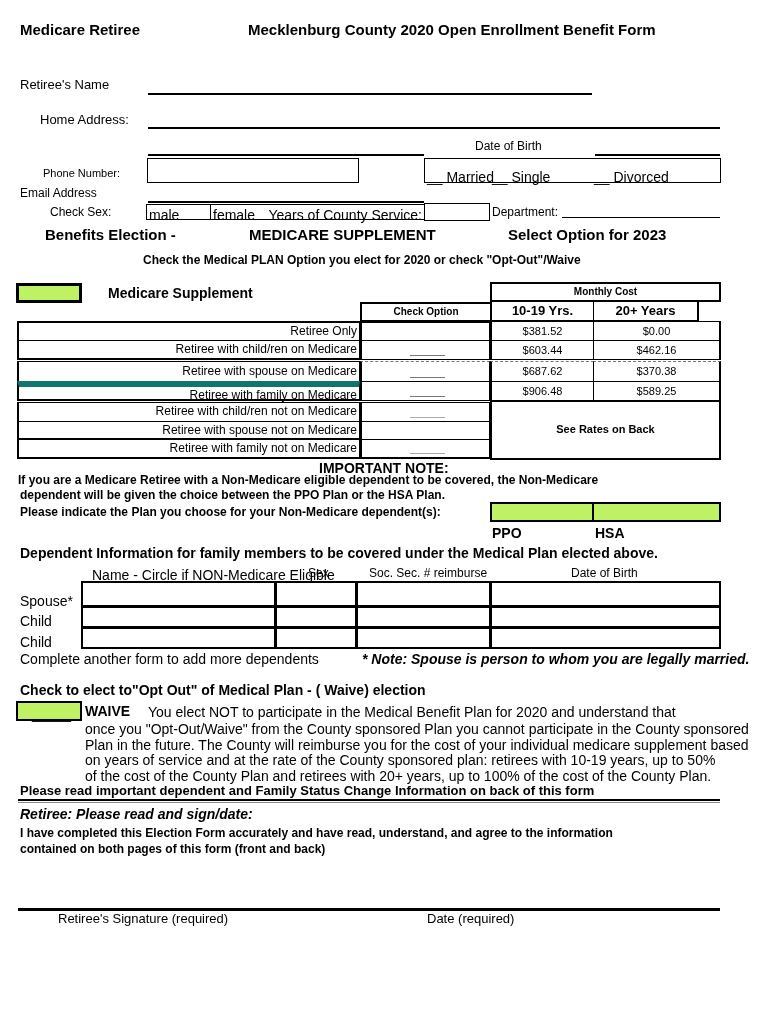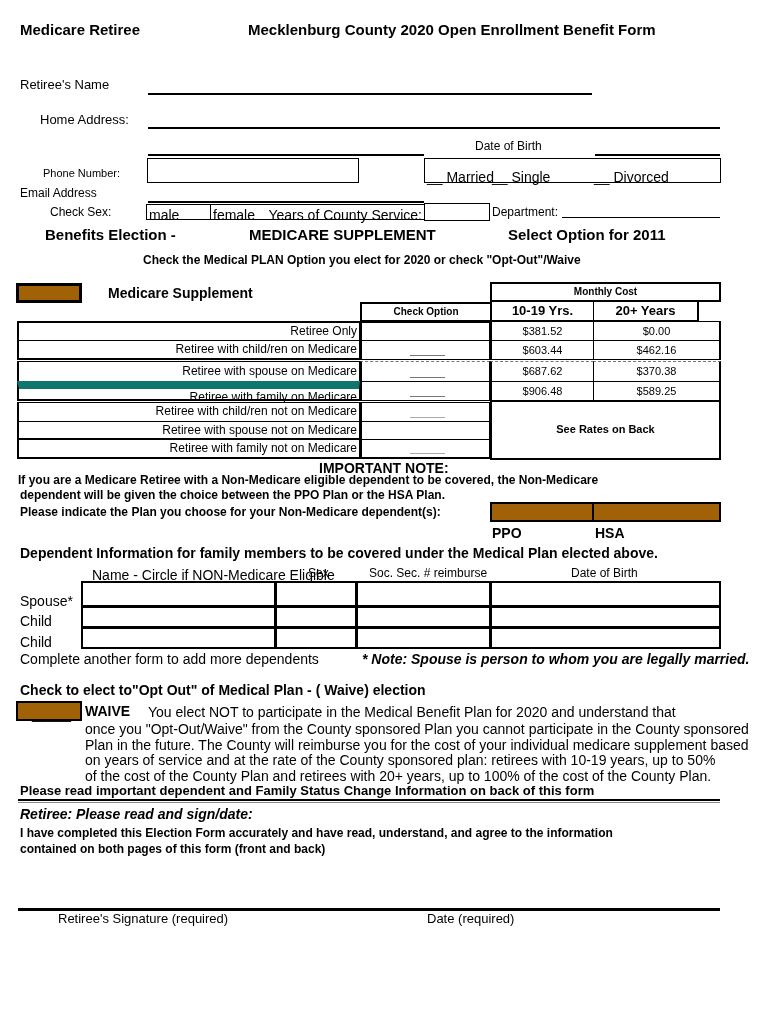--- a/index.html
+++ b/index.html
@@ -8,21 +8,21 @@
   .abs { position: absolute; }
   .b { font-weight: bold; }
   .t12 { font-size: 12px; }
   .t11 { font-size: 11px; }
   .t10 { font-size: 14px; }
   .t13 { font-size: 13px; }
   .t14 { font-size: 14px; }
   .t15 { font-size: 15px; }
   .hline { position: absolute; background: #000; }
   .box { position: absolute; border: 1px solid #000; background: #fff; }
-  .box2 { position: absolute; border: 2px solid #000; background: #a16207; }
+  .box2 { position: absolute; border: 2px solid #000; background: #bef264; }
   .nowrap { white-space: nowrap; }
 
   
   .plan-row { position: absolute; left: 17px; width: 343px; border: 1px solid #000; background:#fff; text-align: right; padding-right: 2px; font-size: 12px; line-height: 17px; }
   .chk-cell { position: absolute; left: 360px; width: 130px; border: 1px solid #000; border-left: 2px solid #000; background:#fff; }
   .chk-line { position: absolute; left: 48px; width: 35px; bottom: 3px; height: 1px; background: #777; }
   .cost-cell { position: absolute; border: 1px solid #000; font-size: 11px; text-align: center; line-height: 18px; background:#fff; }
 
   
   .dep-cell { position: absolute; border: 1.5px solid #000; background: #fff; }
@@ -65,21 +65,21 @@
 </div>
 <div class="box" style="left:276px;top:204px;width:148px;height:16px;border-left:none;border-right:none;">
   <span class="t10 nowrap" style="position:absolute;right:2px;top:2px;">Years of County Service:</span>
 </div>
 <div class="box" style="left:424px;top:203px;width:66px;height:18px;"></div>
 <div class="abs t12 nowrap" style="left:492px;top:205px;">Department:</div>
 <div class="hline" style="left:562px;top:217px;width:158px;height:1px;"></div>
 
 <div class="abs b t15 nowrap" style="left:45px;top:226px;">Benefits Election -</div>
 <div class="abs b t15 nowrap" style="left:249px;top:226px;">MEDICARE SUPPLEMENT</div>
-<div class="abs b t15 nowrap" style="left:508px;top:226px;">Select Option for 2011</div>
+<div class="abs b t15 nowrap" style="left:508px;top:226px;">Select Option for 2023</div>
 <div class="abs b t12 nowrap" style="left:143px;top:253px;">Check the Medical PLAN Option you elect for 2020 or check "Opt-Out"/Waive</div>
 
 <div class="box2" style="left:16px;top:283px;width:66px;height:20px;border-width:3px;"></div>
 <div class="abs b t14 nowrap" style="left:108px;top:285px;">Medicare Supplement</div>
 
 <div class="cost-cell b" style="left:490px;top:282px;width:231px;height:20px;border-width:2px;font-size:10px;line-height:16px;">Monthly Cost</div>
 <div class="cost-cell b" style="left:360px;top:302px;width:131px;height:19px;border-width:2px 1px 1px 2px;font-size:10px;line-height:16px;">Check Option</div>
 <div class="cost-cell b" style="left:490px;top:301px;width:104px;height:20px;font-size:13px;line-height:18px;border-left:2px solid #000;">10-19 Yrs.</div>
 <div class="cost-cell b" style="left:593px;top:301px;width:106px;height:20px;font-size:13px;line-height:18px;border-right:2px solid #000;">20+ Years</div>
 
@@ -95,21 +95,21 @@
 <div class="cost-cell" style="left:490px;top:340px;width:104px;height:20px;border-left:2px solid #000;">$603.44</div>
 <div class="cost-cell" style="left:593px;top:340px;width:128px;height:20px;border-right:2px solid #000;">$462.16</div>
 
 <div class="plan-row" style="top:361px;height:21px;border-left:2px solid #000;line-height:18px;"><span>Retiree with spouse on Medicare</span></div>
 <div class="chk-cell" style="top:361px;height:21px;border-top:1px dashed #777;">
     <div class="chk-line"></div>
   </div>
 <div class="cost-cell" style="left:490px;top:361px;width:104px;height:21px;border-left:2px solid #000;border-top:1px dashed #777;">$687.62</div>
 <div class="cost-cell" style="left:593px;top:361px;width:128px;height:21px;border-right:2px solid #000;border-top:1px dashed #777;">$370.38</div>
 
-<div class="plan-row" style="top:381px;height:20px;border-top:8px solid #0f766e;border-left:2px solid #000;border-bottom:2px solid #000;"><span>Retiree with family on Medicare</span></div>
+<div class="plan-row" style="top:381px;height:20px;border-top:6px solid #0f766e;border-left:2px solid #000;border-bottom:2px solid #000;"><span>Retiree with family on Medicare</span></div>
 <div class="chk-cell" style="top:381px;height:20px;">
     <div class="chk-line"></div>
   </div>
 <div class="cost-cell" style="left:490px;top:381px;width:104px;height:20px;border-left:2px solid #000;">$906.48</div>
 <div class="cost-cell" style="left:593px;top:381px;width:128px;height:20px;border-right:2px solid #000;">$589.25</div>
 
 <div class="plan-row" style="top:402px;height:20px;border-left:2px solid #000;"><span>Retiree with child/ren not on Medicare</span></div>
 <div class="chk-cell" style="top:402px;height:20px;">
     <div class="chk-line" style="background:#aaa;"></div>
   </div>

